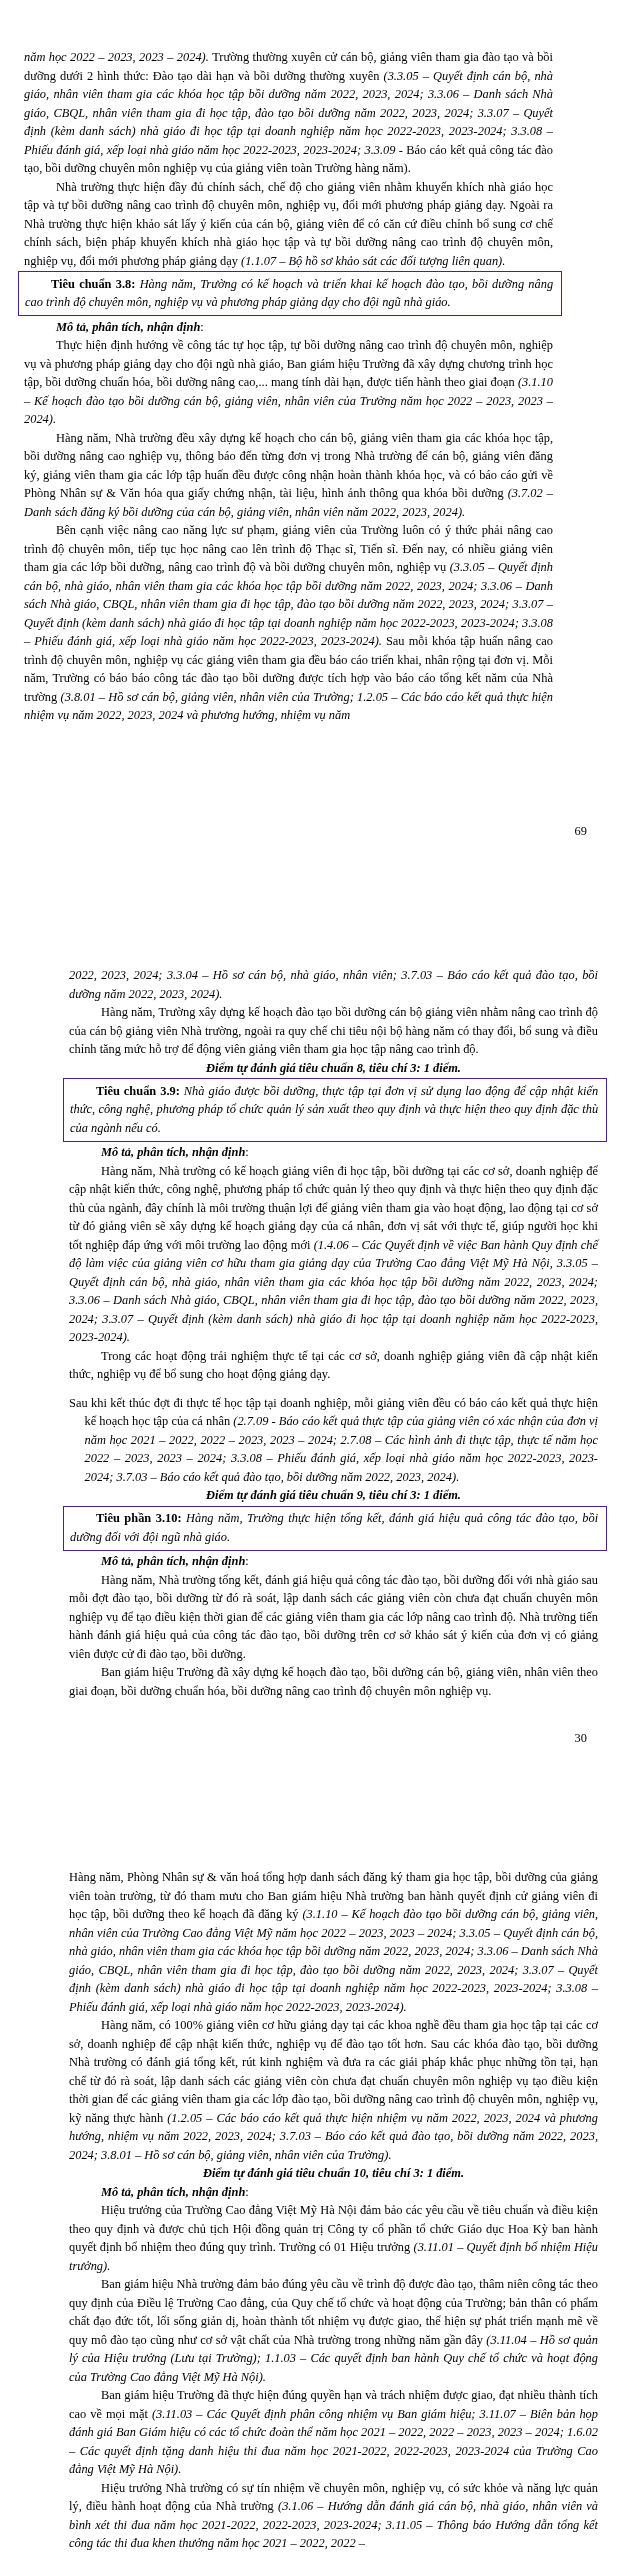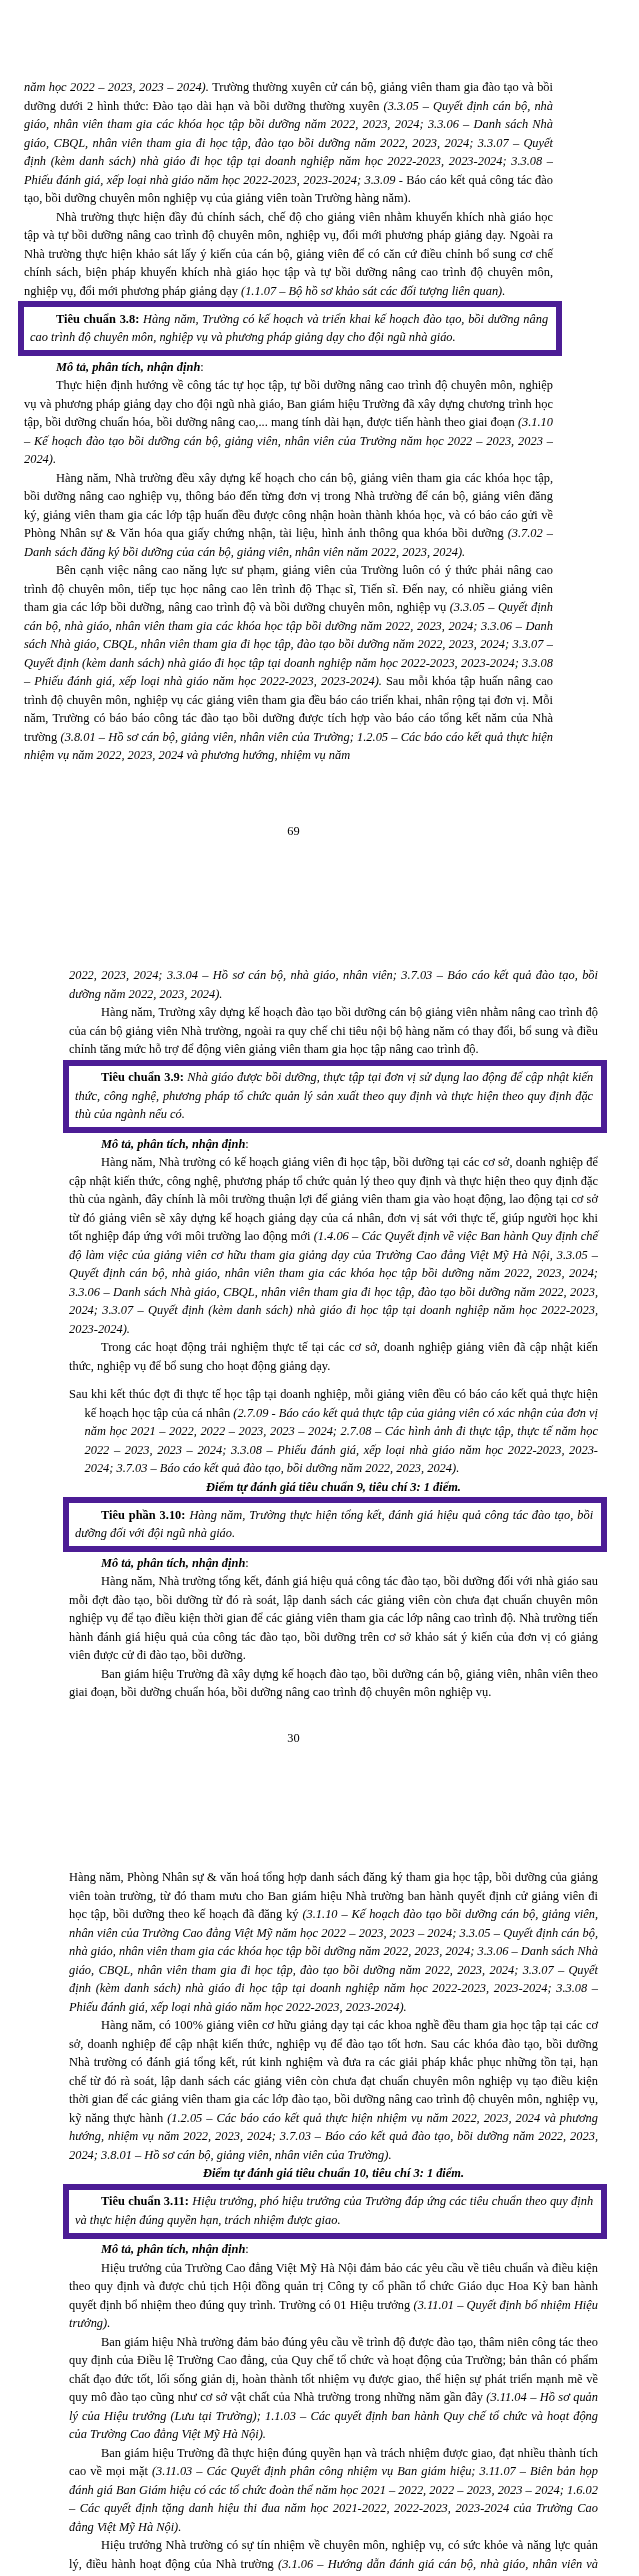--- a/index.html
+++ b/index.html
@@ -18,51 +18,51 @@
   .page {
     position: absolute;
     left: 0;
     width: 639px;
   }
   .content {
     margin-left: 69px;
     width: 529px;
     text-align: justify;
   }
-  .page:nth-of-type(1) .content { padding-top: 78px; margin-left: 24px; }
+  .page:nth-of-type(1) .content { padding-top: 48px; margin-left: 24px; }
   .page:nth-of-type(2) .content { padding-top: 59px; }
   .page:nth-of-type(3) .content { padding-top: 57px; }
   .page:nth-of-type(4) .content { padding-top: 62px; }
   .blk { margin: 0; }
   .para  { text-indent: 32px; }
   .flush { text-indent: 0; }
   .hang  { padding-left: 15.5px; text-indent: -15.5px; margin-top: 10px; }
   .center {
     text-align: center;
     font-weight: 700;
     font-style: italic;
     text-indent: 0;
   }
   .label { text-indent: 32px; }
   .box {
-    border: 6px solid #4c1d95;
+    border: 1px solid #4c1d95;
     margin: 1px -9.3px 1.5px -6.2px;
     padding: 2.6px 8.2px 3.6px 6.2px;
     text-indent: 26px;
   }
   .rn  { font-style: normal;  font-weight: 400; }
   .ri  { font-style: italic;  font-weight: 400; }
   .rb  { font-style: normal;  font-weight: 700; }
   .rbi { font-style: italic;  font-weight: 700; }
   .pagenum {
     position: absolute;
     top: 822px;
     left: 0;
     width: 587px;
-    text-align: center;
+    text-align: right;
     text-indent: 0;
   }
   .page:nth-of-type(4) .pagenum { top: 851px; }
 </style>
 </head>
 <body>
 
 <div id="doc">
     <div class="page" style="top: 0px;">
       <div class="content">
@@ -73,39 +73,39 @@
         <div class="blk para"><span class="rn">Thực hiện định hướng về công tác tự học tập, tự bồi dưỡng nâng cao trình độ chuyên môn, nghiệp vụ và phương pháp giảng dạy cho đội ngũ nhà giáo, Ban giám hiệu Trường đã xây dựng chương trình học tập, bồi dưỡng chuẩn hóa, bồi dưỡng nâng cao,... mang tính dài hạn, được tiến hành theo giai đoạn </span><span class="ri">(3.1.10 – Kế hoạch đào tạo bồi dưỡng cán bộ, giảng viên, nhân viên của Trường năm học 2022 – 2023, 2023 – 2024).</span></div>
         <div class="blk para"><span class="rn">Hàng năm, Nhà trường đều xây dựng kế hoạch cho cán bộ, giảng viên tham gia các khóa học tập, bồi dưỡng nâng cao nghiệp vụ, thông báo đến từng đơn vị trong Nhà trường để cán bộ, giảng viên đăng ký, giảng viên tham gia các lớp tập huấn đều được công nhận hoàn thành khóa học, và có báo cáo gửi về Phòng Nhân sự &amp; Văn hóa qua giấy chứng nhận, tài liệu, hình ảnh thông qua khóa bồi dưỡng </span><span class="ri">(3.7.02 – Danh sách đăng ký bồi dưỡng của cán bộ, giảng viên, nhân viên năm 2022, 2023, 2024).</span></div>
         <div class="blk para"><span class="rn">Bên cạnh việc nâng cao năng lực sư phạm, giảng viên của Trường luôn có ý thức phải nâng cao trình độ chuyên môn, tiếp tục học nâng cao lên trình độ Thạc sĩ, Tiến sĩ. Đến nay, có nhiều giảng viên tham gia các lớp bồi dưỡng, nâng cao trình độ và bồi dưỡng chuyên môn, nghiệp vụ </span><span class="ri">(3.3.05 – Quyết định cán bộ, nhà giáo, nhân viên tham gia các khóa học tập bồi dưỡng năm 2022, 2023, 2024; 3.3.06 – Danh sách Nhà giáo, CBQL, nhân viên tham gia đi học tập, đào tạo bồi dưỡng năm 2022, 2023, 2024; 3.3.07 – Quyết định (kèm danh sách) nhà giáo đi học tập tại doanh nghiệp năm học 2022-2023, 2023-2024; 3.3.08 – Phiếu đánh giá, xếp loại nhà giáo năm học 2022-2023, 2023-2024). </span><span class="rn">Sau mỗi khóa tập huấn nâng cao trình độ chuyên môn, nghiệp vụ các giảng viên tham gia đều báo cáo triển khai, nhân rộng tại đơn vị. Mỗi năm, Trường có báo báo công tác đào tạo bồi dưỡng được tích hợp vào báo cáo tổng kết năm của Nhà trường </span><span class="ri">(3.8.01 – Hồ sơ cán bộ, giảng viên, nhân viên của Trường; 1.2.05 – Các báo cáo kết quả thực hiện nhiệm vụ năm 2022, 2023, 2024 và phương hướng, nhiệm vụ năm</span></div>
       </div>
       <div class="pagenum">69</div>
     </div>
     <div class="page" style="top: 907px;">
       <div class="content">
         <div class="blk flush"><span class="ri">2022, 2023, 2024; 3.3.04 – Hồ sơ cán bộ, nhà giáo, nhân viên; 3.7.03 – Báo cáo kết quả đào tạo, bồi dưỡng năm 2022, 2023, 2024).</span></div>
         <div class="blk para"><span class="rn">Hàng năm, Trường xây dựng kế hoạch đào tạo bồi dưỡng cán bộ giảng viên nhằm nâng cao trình độ của cán bộ giảng viên Nhà trường, ngoài ra quy chế chi tiêu nội bộ hàng năm có thay đổi, bổ sung và điều chỉnh tăng mức hỗ trợ để động viên giảng viên tham gia học tập nâng cao trình độ.</span></div>
+        <div class="blk center"><span class="rbi">Điểm tự đánh giá tiêu chuẩn 8, tiêu chí 3: 1 điểm.</span></div>
         <div class="blk box"><span class="rb">Tiêu chuẩn 3.9: </span><span class="ri">Nhà giáo được bồi dưỡng, thực tập tại đơn vị sử dụng lao động để cập nhật kiến thức, công nghệ, phương pháp tổ chức quản lý sản xuất theo quy định và thực hiện theo quy định đặc thù của ngành nếu có.</span></div>
         <div class="blk label"><span class="rbi">Mô tả, phân tích, nhận định</span><span class="rn">:</span></div>
         <div class="blk para"><span class="rn">Hàng năm, Nhà trường có kế hoạch giảng viên đi học tập, bồi dưỡng tại các cơ sở, doanh nghiệp để cập nhật kiến thức, công nghệ, phương pháp tổ chức quản lý theo quy định và thực hiện theo quy định đặc thù của ngành, đây chính là môi trường thuận lợi để giảng viên tham gia vào hoạt động, lao động tại cơ sở từ đó giảng viên sẽ xây dựng kế hoạch giảng dạy của cá nhân, đơn vị sát với thực tế, giúp người học khi tốt nghiệp đáp ứng với môi trường lao động mới </span><span class="ri">(1.4.06 – Các Quyết định về việc Ban hành Quy định chế độ làm việc của giảng viên cơ hữu tham gia giảng dạy của Trường Cao đẳng Việt Mỹ Hà Nội, 3.3.05 – Quyết định cán bộ, nhà giáo, nhân viên tham gia các khóa học tập bồi dưỡng năm 2022, 2023, 2024; 3.3.06 – Danh sách Nhà giáo, CBQL, nhân viên tham gia đi học tập, đào tạo bồi dưỡng năm 2022, 2023, 2024; 3.3.07 – Quyết định (kèm danh sách) nhà giáo đi học tập tại doanh nghiệp năm học 2022-2023, 2023-2024).</span></div>
         <div class="blk para"><span class="rn">Trong các hoạt động trải nghiệm thực tế tại các cơ sở, doanh nghiệp giảng viên đã cập nhật kiến thức, nghiệp vụ để bổ sung cho hoạt động giảng dạy.</span></div>
         <div class="blk hang"><span class="rn">Sau khi kết thúc đợt đi thực tế học tập tại doanh nghiệp, mỗi giảng viên đều có báo cáo kết quả thực hiện kế hoạch học tập của cá nhân </span><span class="ri">(2.7.09 - Báo cáo kết quả thực tập của giảng viên có xác nhận của đơn vị năm học 2021 – 2022, 2022 – 2023, 2023 – 2024; 2.7.08 – Các hình ảnh đi thực tập, thực tế năm học 2022 – 2023, 2023 – 2024; 3.3.08 – Phiếu đánh giá, xếp loại nhà giáo năm học 2022-2023, 2023-2024; 3.7.03 – Báo cáo kết quả đào tạo, bồi dưỡng năm 2022, 2023, 2024).</span></div>
         <div class="blk center"><span class="rbi">Điểm tự đánh giá tiêu chuẩn 9, tiêu chí 3: 1 điểm.</span></div>
         <div class="blk box"><span class="rb">Tiêu phần 3.10: </span><span class="ri">Hàng năm, Trường thực hiện tổng kết, đánh giá hiệu quả công tác đào tạo, bồi dưỡng đối với đội ngũ nhà giáo.</span></div>
         <div class="blk label"><span class="rbi">Mô tả, phân tích, nhận định</span><span class="rn">:</span></div>
         <div class="blk para"><span class="rn">Hàng năm, Nhà trường tổng kết, đánh giá hiệu quả công tác đào tạo, bồi dưỡng đối với nhà giáo sau mỗi đợt đào tạo, bồi dưỡng từ đó rà soát, lập danh sách các giảng viên còn chưa đạt chuẩn chuyên môn nghiệp vụ để tạo điều kiện thời gian để các giảng viên tham gia các lớp nâng cao trình độ. Nhà trường tiến hành đánh giá hiệu quả của công tác đào tạo, bồi dưỡng trên cơ sở khảo sát ý kiến của đơn vị có giảng viên được cử đi đào tạo, bồi dưỡng.</span></div>
         <div class="blk para"><span class="rn">Ban giám hiệu Trường đã xây dựng kế hoạch đào tạo, bồi dưỡng cán bộ, giảng viên, nhân viên theo giai đoạn, bồi dưỡng chuẩn hóa, bồi dưỡng nâng cao trình độ chuyên môn nghiệp vụ.</span></div>
       </div>
       <div class="pagenum">30</div>
     </div>
     <div class="page" style="top: 1811px;">
       <div class="content">
         <div class="blk flush"><span class="rn">Hàng năm, Phòng Nhân sự &amp; văn hoá tổng hợp danh sách đăng ký tham gia học tập, bồi dưỡng của giảng viên toàn trường, từ đó tham mưu cho Ban giám hiệu Nhà trường ban hành quyết định cử giảng viên đi học tập, bồi dưỡng theo kế hoạch đã đăng ký </span><span class="ri">(3.1.10 – Kế hoạch đào tạo bồi dưỡng cán bộ, giảng viên, nhân viên của Trường Cao đẳng Việt Mỹ năm học 2022 – 2023, 2023 – 2024; 3.3.05 – Quyết định cán bộ, nhà giáo, nhân viên tham gia các khóa học tập bồi dưỡng năm 2022, 2023, 2024; 3.3.06 – Danh sách Nhà giáo, CBQL, nhân viên tham gia đi học tập, đào tạo bồi dưỡng năm 2022, 2023, 2024; 3.3.07 – Quyết định (kèm danh sách) nhà giáo đi học tập tại doanh nghiệp năm học 2022-2023, 2023-2024; 3.3.08 – Phiếu đánh giá, xếp loại nhà giáo năm học 2022-2023, 2023-2024).</span></div>
         <div class="blk para"><span class="rn">Hàng năm, có 100% giảng viên cơ hữu giảng dạy tại các khoa nghề đều tham gia học tập tại các cơ sở, doanh nghiệp để cập nhật kiến thức, nghiệp vụ để đào tạo tốt hơn. Sau các khóa đào tạo, bồi dưỡng Nhà trường có đánh giá tổng kết, rút kinh nghiệm và đưa ra các giải pháp khắc phục những tồn tại, hạn chế từ đó rà soát, lập danh sách các giảng viên còn chưa đạt chuẩn chuyên môn nghiệp vụ tạo điều kiện thời gian để các giảng viên tham gia các lớp đào tạo, bồi dưỡng nâng cao trình độ chuyên môn, nghiệp vụ, kỹ năng thực hành </span><span class="ri">(1.2.05 – Các báo cáo kết quả thực hiện nhiệm vụ năm 2022, 2023, 2024 và phương hướng, nhiệm vụ năm 2022, 2023, 2024; 3.7.03 – Báo cáo kết quả đào tạo, bồi dưỡng năm 2022, 2023, 2024; 3.8.01 – Hồ sơ cán bộ, giảng viên, nhân viên của Trường).</span></div>
         <div class="blk center"><span class="rbi">Điểm tự đánh giá tiêu chuẩn 10, tiêu chí 3: 1 điểm.</span></div>
-        <div class="blk box"><span class="rb">Tiêu chuẩn 3.11: </span><span class="ri">Hiệu trưởng, phó hiệu trưởng của Trường đáp ứng các tiêu chuẩn theo quy định và thực hiện đúng quyền hạn, trách nhiệm được giao.</span></div>
         <div class="blk label"><span class="rbi">Mô tả, phân tích, nhận định</span><span class="rn">:</span></div>
         <div class="blk para"><span class="rn">Hiệu trưởng của Trường Cao đẳng Việt Mỹ Hà Nội đảm bảo các yêu cầu về tiêu chuẩn và điều kiện theo quy định và được chủ tịch Hội đồng quản trị Công ty cổ phần tổ chức Giáo dục Hoa Kỳ ban hành quyết định bổ nhiệm theo đúng quy trình. Trường có 01 Hiệu trưởng </span><span class="ri">(3.11.01 – Quyết định bổ nhiệm Hiệu trưởng).</span></div>
         <div class="blk para"><span class="rn">Ban giám hiệu Nhà trường đảm bảo đúng yêu cầu về trình độ được đào tạo, thâm niên công tác theo quy định của Điều lệ Trường Cao đẳng, của Quy chế tổ chức và hoạt động của Trường; bản thân có phẩm chất đạo đức tốt, lối sống giản dị, hoàn thành tốt nhiệm vụ được giao, thể hiện sự phát triển mạnh mẽ về quy mô đào tạo cũng như cơ sở vật chất của Nhà trường trong những năm gần đây </span><span class="ri">(3.11.04 – Hồ sơ quản lý của Hiệu trưởng (Lưu tại Trường); 1.1.03 – Các quyết định ban hành Quy chế tổ chức và hoạt động của Trường Cao đẳng Việt Mỹ Hà Nội).</span></div>
         <div class="blk para"><span class="rn">Ban giám hiệu Trường đã thực hiện đúng quyền hạn và trách nhiệm được giao, đạt nhiều thành tích cao về mọi mặt </span><span class="ri">(3.11.03 – Các Quyết định phân công nhiệm vụ Ban giám hiệu; 3.11.07 – Biên bản họp đánh giá Ban Giám hiệu có các tổ chức đoàn thể năm học 2021 – 2022, 2022 – 2023, 2023 – 2024; 1.6.02 – Các quyết định tặng danh hiệu thi đua năm học 2021-2022, 2022-2023, 2023-2024 của Trường Cao đẳng Việt Mỹ Hà Nội).</span></div>
         <div class="blk para"><span class="rn">Hiệu trưởng Nhà trường có sự tín nhiệm về chuyên môn, nghiệp vụ, có sức khỏe và năng lực quản lý, điều hành hoạt động của Nhà trường </span><span class="ri">(3.1.06 – Hướng dẫn đánh giá cán bộ, nhà giáo, nhân viên và bình xét thi đua năm học 2021-2022, 2022-2023, 2023-2024; 3.11.05 – Thông báo Hướng dẫn tổng kết công tác thi đua khen thưởng năm học 2021 – 2022, 2022 –</span></div>
       </div>
     </div>
   </div>
 
 

